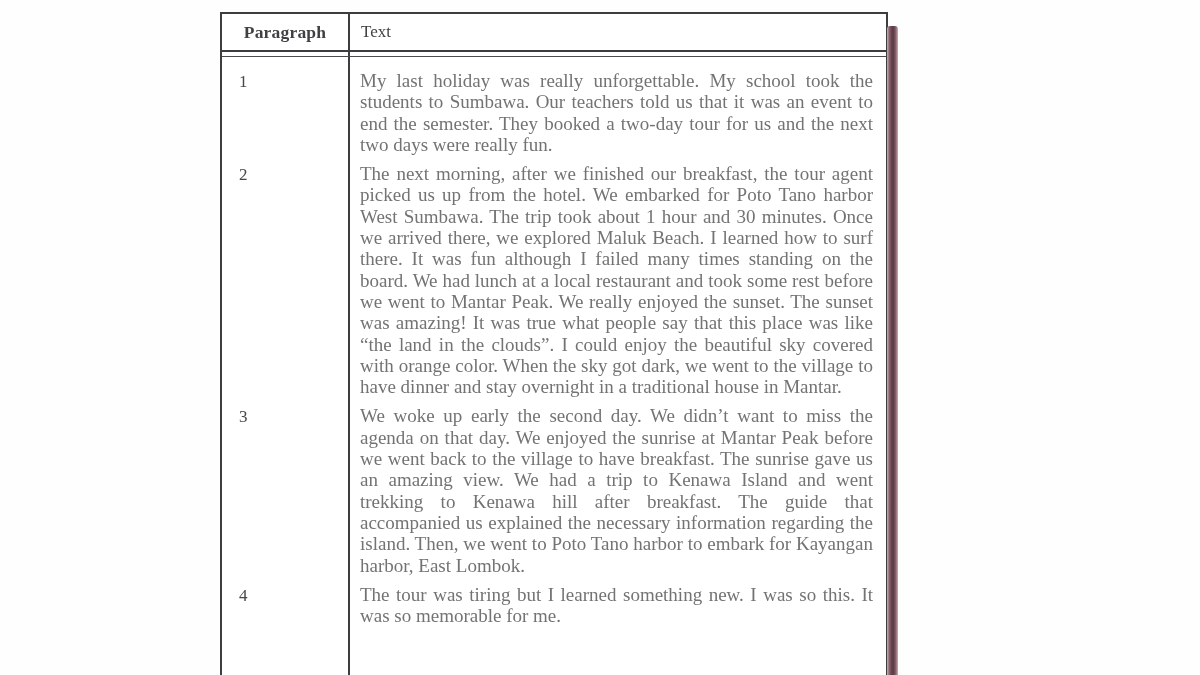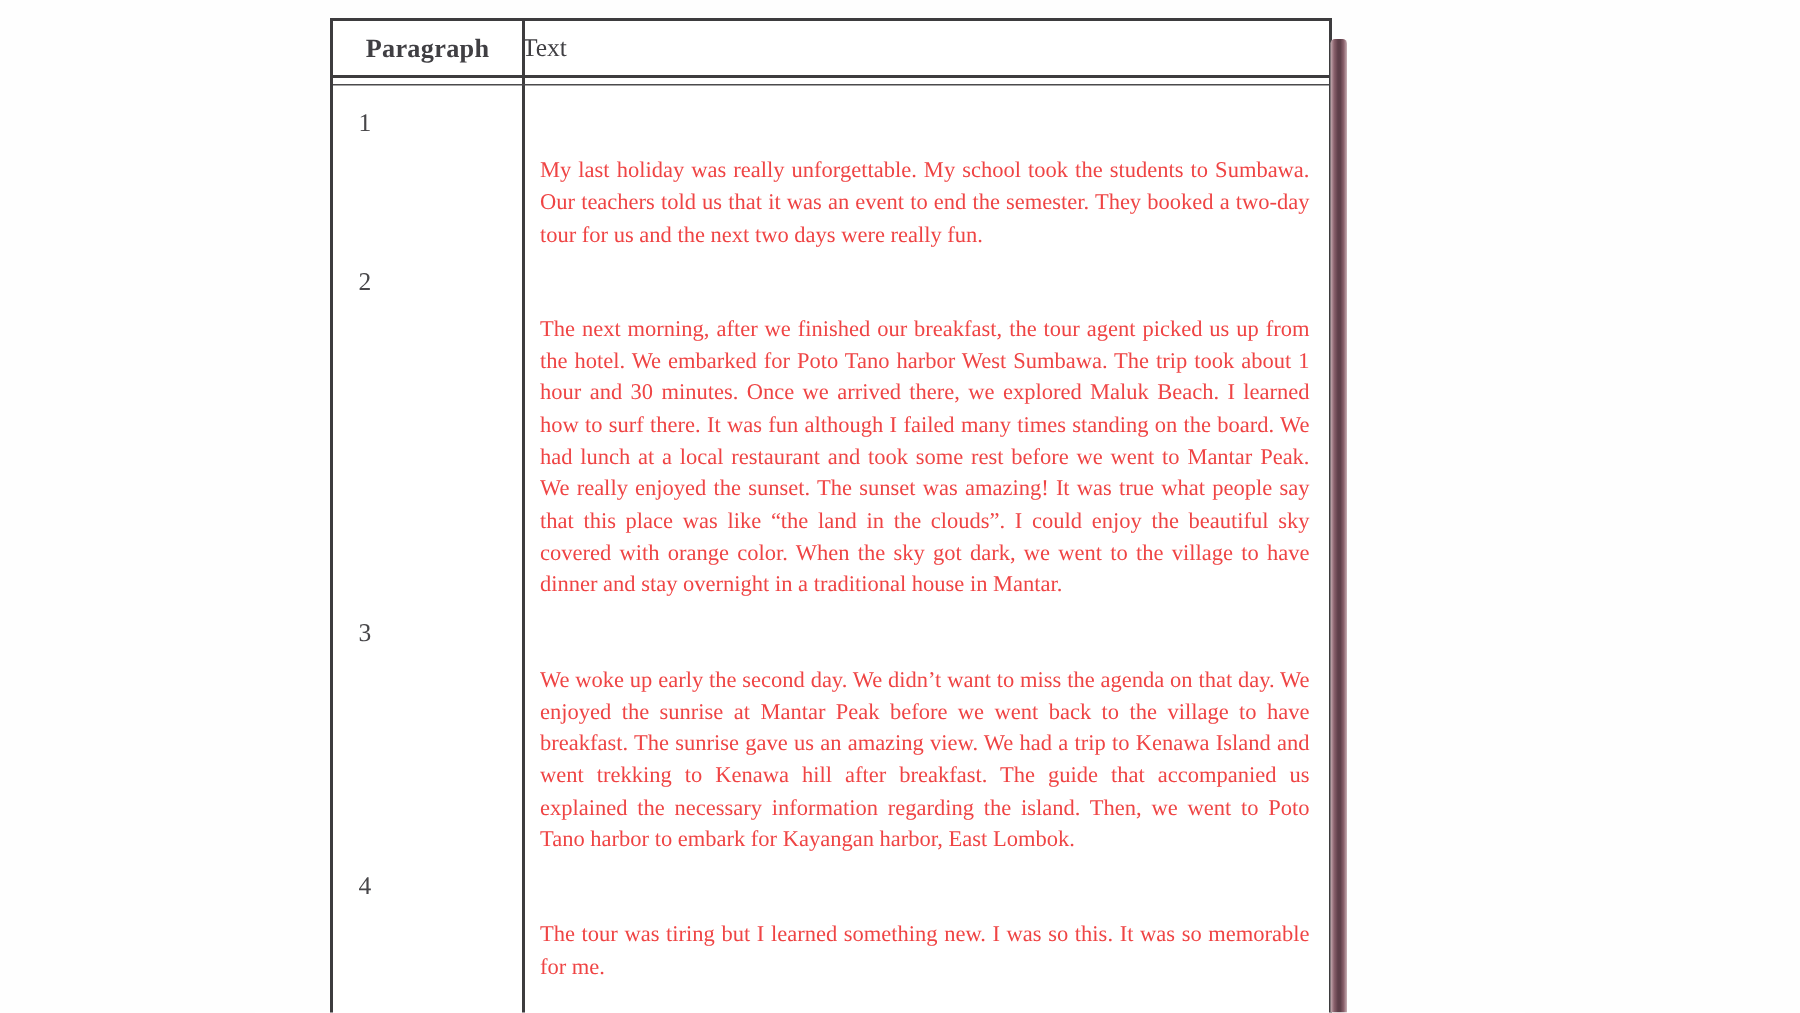--- a/index.html
+++ b/index.html
@@ -59,20 +59,21 @@
     align-items: center;
     justify-content: center;
     font-weight: bold;
     font-size: 17.5px;
     letter-spacing: 0.2px;
   }
   .hcell-text {
     flex: 1;
     display: flex;
     align-items: center;
+    padding-left: 13px;
     font-size: 17px;
   }
   
   .tbody {
     position: absolute;
     left: 0;
     right: 0;
     top: 56px;
   }
   .trow {
@@ -83,25 +84,24 @@
     width: 126px;
     box-sizing: border-box;
     padding: 2px 0 0 17px;
     font-size: 17px;
     color: #474649;
   }
   .cell-text {
     flex: 1;
     box-sizing: border-box;
     padding: 0 13px 0 12px;
-    font-size: 15px;
+    font-size: 19px;
     line-height: 21.3px;
     text-align: justify;
-    color: #ef4444;
-    margin-top: 34px;
+    color: #737373;
   }
   
   .page-edge-bar {
     position: absolute;
     left: 887px;
     top: 26px;
     width: 11px;
     height: 649px;
     border-radius: 3px 3px 0 0;
     background: linear-gradient(to right,

